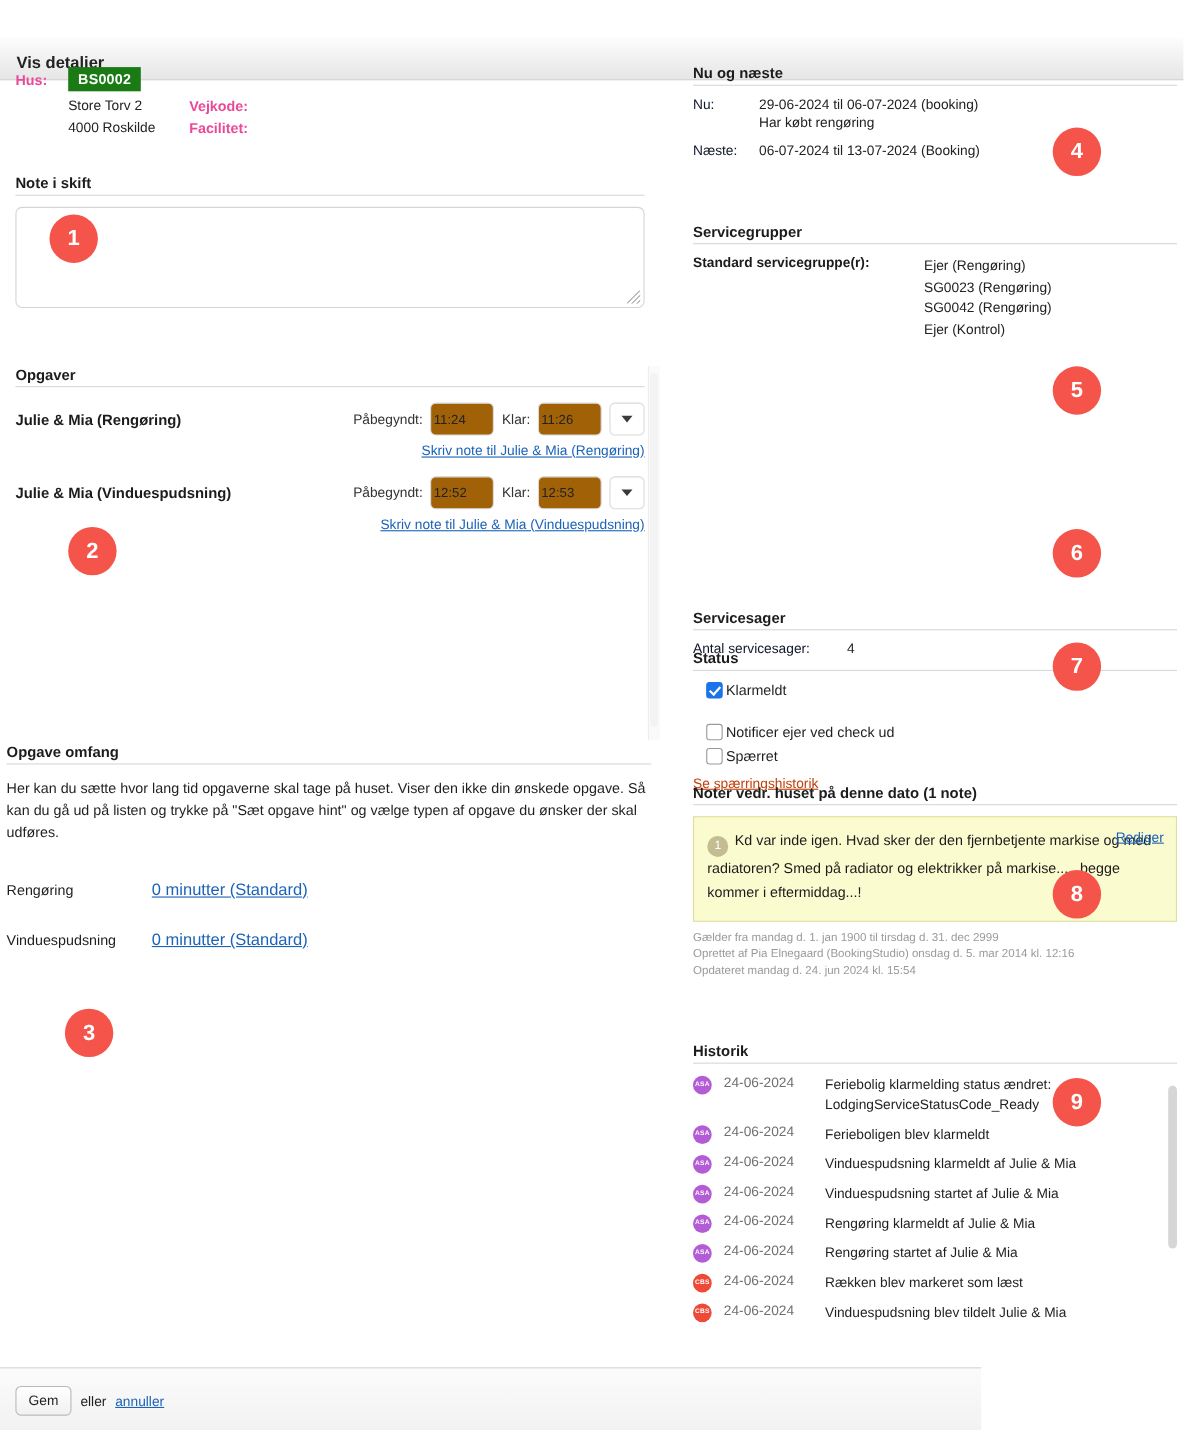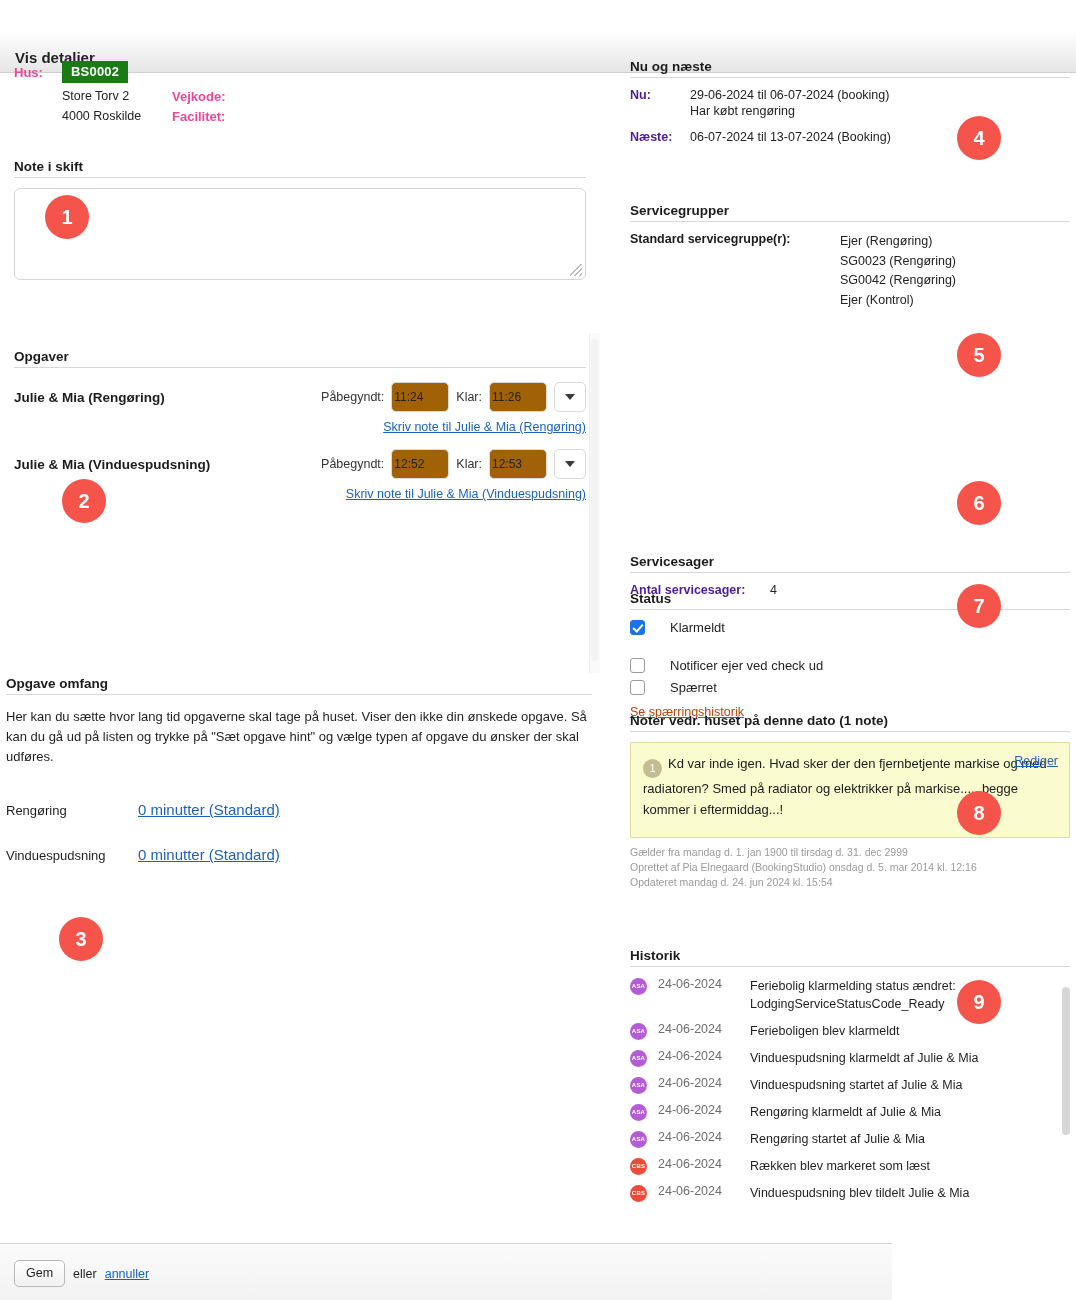--- a/index.html
+++ b/index.html
@@ -61,21 +61,21 @@
   }
   .ta-grip {
     position: absolute; right: 3px; bottom: 3px; width: 12px; height: 12px;
     background:
       linear-gradient(135deg, transparent 44%, #bdbdbd 44%, #bdbdbd 52%, transparent 52%),
       linear-gradient(135deg, transparent 64%, #bdbdbd 64%, #bdbdbd 72%, transparent 72%),
       linear-gradient(135deg, transparent 84%, #bdbdbd 84%, #bdbdbd 92%, transparent 92%);
   }
 
   
-  .opgaver-wrap { position: absolute; left: 0; top: 298px; width: 604px; height: 340px; }
+  .opgaver-wrap { position: absolute; left: 0; top: 282px; width: 604px; height: 340px; }
   .opgaver-inner { position: absolute; left: 14px; top: 0; width: 572px; }
   .task-row { display: flex; align-items: center; margin-top: 14px; }
   .task-name { font-size: 13.5px; font-weight: bold; color: #1c1c1c; flex: 1; }
   .task-ctrl { display: flex; align-items: center; gap: 7px; }
   .task-ctrl .cap { font-size: 12.5px; color: #333; }
   .time-input {
     width: 58px; height: 30px; border: 1px solid #dadada; border-radius: 5px;
     background: #a16207; font-size: 12px; color: #222; text-align: left;
     font-family: "Liberation Sans", sans-serif;
   }
@@ -106,21 +106,21 @@
   .omfang .sec { margin-left: 0; }
   .omfang-body { font-size: 13px; line-height: 20px; color: #1f1f1f; margin-top: 12px; }
   .omfang-rows { margin-top: 34px; }
   .omfang-row { display: flex; align-items: baseline; margin-bottom: 28px; }
   .omfang-row .k { width: 132px; font-size: 13px; color: #1f1f1f; }
   .omfang-row a { font-size: 15px; color: #1c63b8; text-decoration: underline; }
 
   
   .rblock { position: absolute; width: 440px; left: 10px; }
   .kv { display: flex; margin-bottom: 2px; }
-  .kv .k { font-weight: bold; font-size: 12.5px; color: #4c1d95; }
+  .kv .k { font-weight: normal; font-size: 12.5px; color: #0f172a; }
   .kv .v { font-size: 12.5px; color: #222; }
 
   
   .r-nu { top: 8px; }
   .r-nu .k { width: 60px; }
   .r-nu .sub { margin-left: 60px; font-size: 12.5px; color: #222; margin-top: 2px; }
   .r-nu .kv2 { margin-top: 12px; }
 
   
   .r-sg { top: 152px; }
@@ -128,21 +128,21 @@
   .sg-grid .k { font-weight: bold; font-size: 12.5px; width: 210px; color: #1c1c1c; }
   .sg-list { font-size: 12.5px; color: #222; line-height: 19.5px; }
   .sg-med { margin-top: 20px; font-weight: bold; font-size: 12.5px; color: #1c1c1c; }
 
   
   .r-ss { top: 503px; }
   .r-ss .k { width: 140px; }
 
   
   .r-st { top: 540px; }
-  .chk-row { display: flex; align-items: center; gap: 25px; margin-bottom: 7px; }
+  .chk-row { display: flex; align-items: center; gap: 3px; margin-bottom: 7px; margin-left: 12px; }
   .chk {
     width: 15px; height: 15px; border: 1px solid #9a9a9a; border-radius: 3px;
     background: #fff; flex: none; position: relative;
   }
   .chk.on { background: #1a73e8; border-color: #1a73e8; }
   .chk.on::after {
     content: ""; position: absolute; left: 4px; top: 1px;
     width: 4px; height: 8px; border: solid #fff;
     border-width: 0 2px 2px 0; transform: rotate(42deg);
   }

